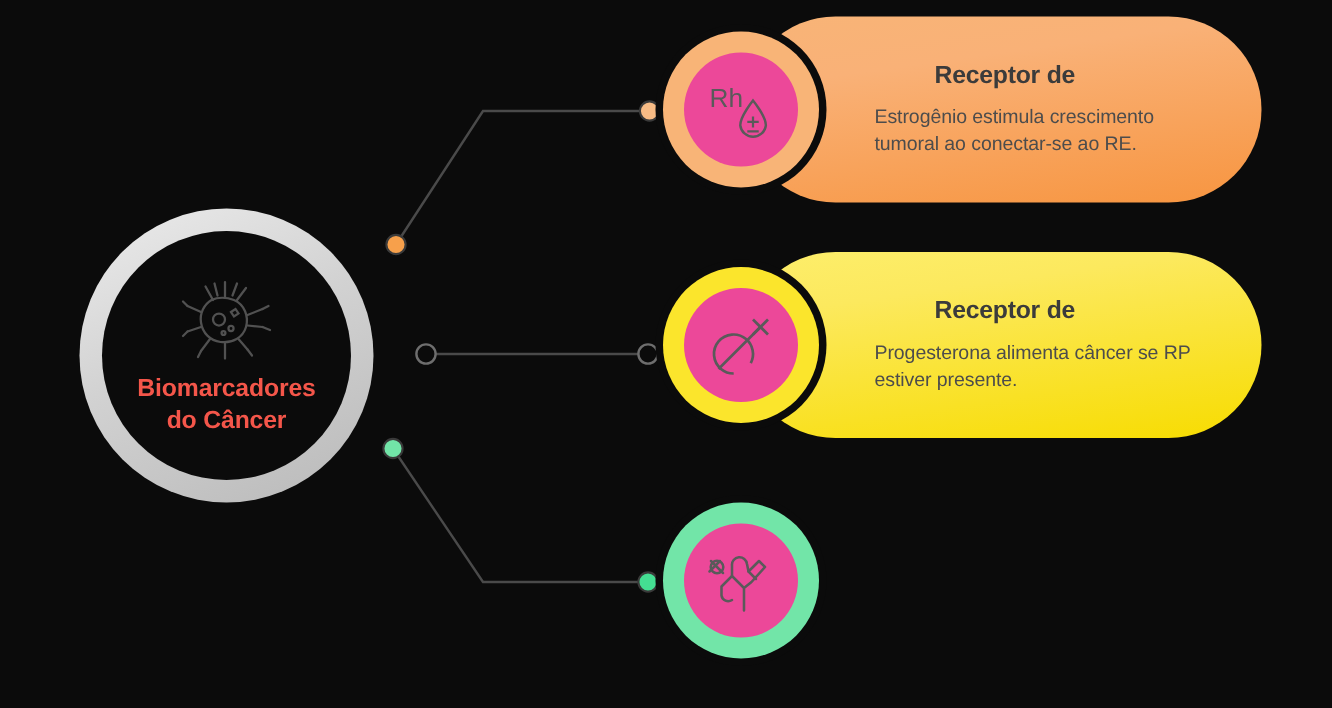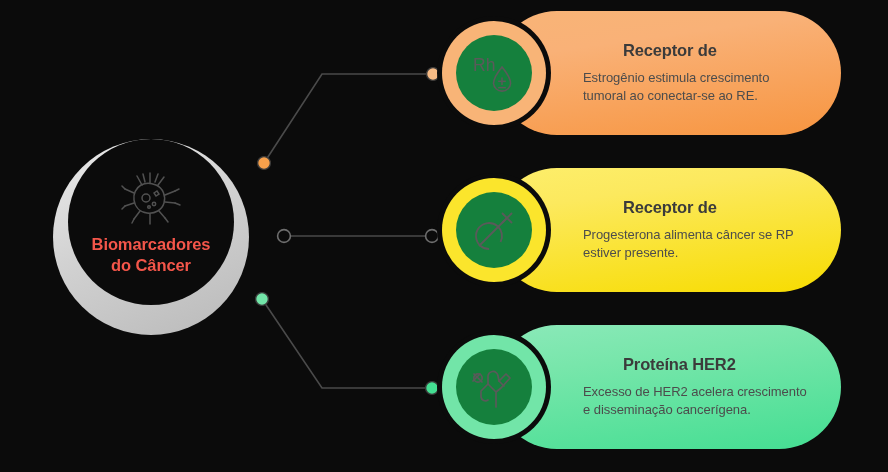--- a/index.html
+++ b/index.html
@@ -15,21 +15,21 @@
   
   #wires { position:absolute; left:0; top:0; width:888px; height:472px; }
 
   
   .hub {
     position:absolute;
     left:53px; top:139px;
     width:196px; height:196px;
     border-radius:50%;
     background:linear-gradient(155deg,#ECECEC 0%,#D2D2D2 45%,#B9B9B9 100%);
-    display:flex; justify-content:center;
+    display:flex; align-items:center; justify-content:center;
   }
   .hub-inner {
     width:166px; height:166px;
     border-radius:50%;
     background:#0B0B0B;
     display:flex; flex-direction:column;
     align-items:center; justify-content:center;
     gap:4px;
   }
   .hub-icon { width:62px; height:58px; display:block; opacity:.85; margin-bottom:3px; }
@@ -69,21 +69,21 @@
   .node {
     position:absolute;
     width:104px; height:104px;
     border-radius:50%;
     left:442px;
     display:flex; align-items:center; justify-content:center;
     z-index:4;
   }
   .node-core {
     width:76px; height:76px; border-radius:50%;
-    background:#15803d;
+    background:#ec4899;
     display:flex; align-items:center; justify-content:center;
   }
   #node-0 { top:21px;  background:#F8B477; }
   #node-1 { top:178px; background:#FBE52C; }
   #node-2 { top:335px; background:#72E5A8; }
   .node-icon { width:56px; height:56px; display:block; }
 
   
   .crescent {
     position:absolute;
@@ -130,26 +130,20 @@
     <div class="card-desc">Estrogênio estimula crescimento tumoral ao conectar-se ao RE.</div>
   </div>
 
   <div class="card" id="card-1">
     <div class="card-title">
       <span>Receptor de</span><br>
     </div>
     <div class="card-desc">Progesterona alimenta câncer se RP estiver presente.</div>
   </div>
 
-  <div class="card" id="card-2">
-    <div class="card-title">
-      <span>Proteína HER2</span>
-    </div>
-    <div class="card-desc">Excesso de HER2 acelera crescimento e disseminação cancerígena.</div>
-  </div>
 
   <div class="crescent" id="cres-0"></div>
   <div class="crescent" id="cres-1"></div>
   <div class="crescent" id="cres-2"></div>
 
   <div class="node" id="node-0">
     <div class="node-core">
       <svg class="node-icon" viewBox="0 0 56 56">
         <text x="7" y="26" font-family="Liberation Sans, sans-serif" font-size="17.5" fill="#5A5A5A">Rh</text>
         <path d="M36,22 C36,22 27.5,32.5 27.5,38.5 A8.6,8.6 0 0 0 44.6,38.5 C44.6,32.5 36,22 36,22 Z" fill="none" stroke="#5A5A5A" stroke-width="1.6"></path>

